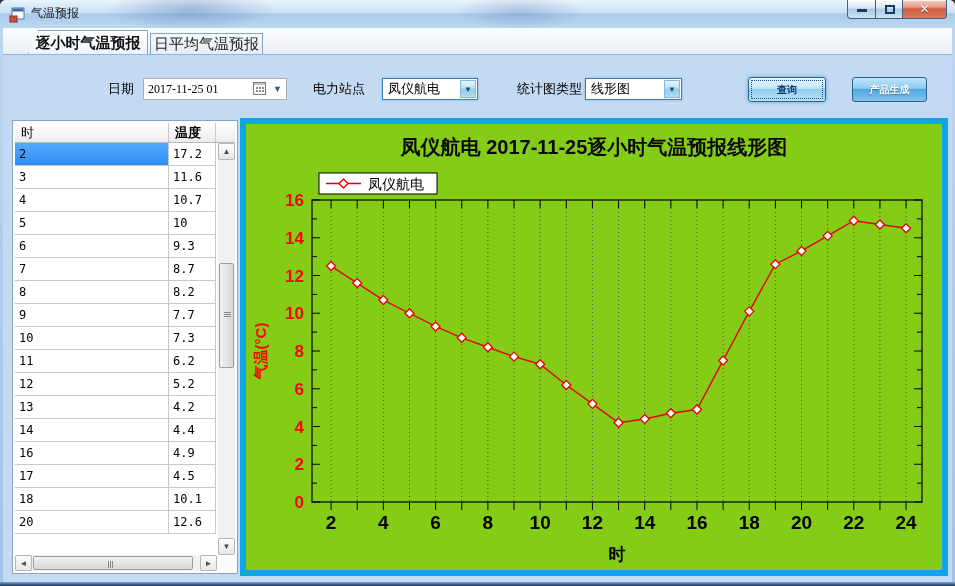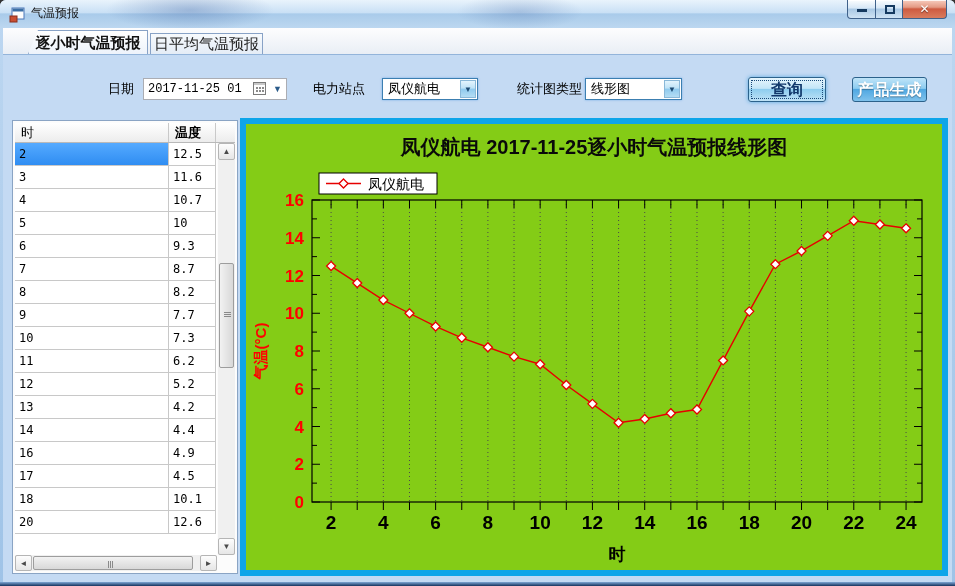--- a/index.html
+++ b/index.html
@@ -42,39 +42,39 @@
   
   .page{ position:absolute; top:55px; left:3px; right:3px; bottom:4px; background:#c4daf3; }
   .bottom-edge{ position:absolute; left:0; right:0; bottom:0; height:4px;
     background:linear-gradient(180deg,#7ea6d4,#16335e); }
   .toolbar-label{ position:absolute; top:23px; height:22px; line-height:22px;
     font-size:13px; color:#000; }
   
   .datefield{ position:absolute; left:140px; top:23px; width:144px; height:22px;
     background:#fff; border:1px solid #abadb3; }
   .datefield .val{ position:absolute; left:4px; top:0; height:20px; line-height:20px;
-    font-family:Liberation Mono, monospace; font-size:12px; color:#000; }
+    font-family:Liberation Serif, serif; font-size:12px; color:#000; }
   .cal-icon{ position:absolute; right:20px; top:3px; width:13px; height:13px;
     border:1px solid #7b7b7b; background:#fdfdfd;
     box-shadow:inset 0 2px 0 #c8c8c8; }
   .cal-icon i{ position:absolute; left:2px; top:4px; width:2px; height:2px; background:#8a8a8a;
     box-shadow:3px 0 #8a8a8a,6px 0 #8a8a8a,0 3px #8a8a8a,3px 3px #8a8a8a,6px 3px #8a8a8a; }
   .dd-arrow-flat{ position:absolute; right:4px; top:0; height:22px; line-height:21px;
     font-size:9px; color:#2b5b8a; }
   
   .combo{ position:absolute; top:23px; height:22px; background:#fff;
     border:1px solid #3c7fb1; box-shadow:0 0 2px rgba(86,157,229,.7); }
   .combo .val{ position:absolute; left:5px; top:0; height:20px; line-height:20px;
     font-size:13px; color:#000; }
   .combo .btn{ position:absolute; right:1px; top:1px; bottom:1px; width:16px;
     background:linear-gradient(180deg,#e3f4fd 0%,#bfe3f7 45%,#8fcaee 50%,#b4ddf4 100%);
     border:1px solid #8ab8d8; text-align:center; line-height:18px; font-size:8px; color:#1d4a71; }
   .combo1{ left:379px; width:96px; } .combo2{ left:582px; width:97px; }
   
-  .push-btn{ position:absolute; top:22px; height:25px; text-align:center; font-size:16px;
+  .push-btn{ position:absolute; top:22px; height:25px; text-align:center; font-size:10px;
     border:1px solid #2c628b; border-radius:3px; line-height:23px; }
   .btn-query{ left:745px; width:78px; color:#12386b; font-weight:bold;
     background:linear-gradient(180deg,#e6f5fd 0%,#c4e6f8 45%,#8ecdef 50%,#bfe2f6 100%);
     box-shadow:0 0 4px #58a8e0; }
   .btn-query .focus-rect{ position:absolute; left:2px; right:2px; top:2px; bottom:2px;
     border:1px dotted #1a4a7a; }
   .btn-gen{ left:849px; width:75px; color:#fff; font-weight:bold; text-shadow:0 1px 1px rgba(0,0,0,.35);
     background:linear-gradient(180deg,#bfe4f8 0%,#8cccf0 45%,#50a8e2 50%,#7fc2ec 100%); }
   
   .grid-panel{ position:absolute; left:9px; top:65px; width:226px; height:454px;
@@ -180,21 +180,21 @@
     </div>
 
     <div class="grid-panel">
       <div class="grid-header">
         <div class="hcell hcell-hour">时</div>
         <div class="hcell hcell-temp">温度</div>
       </div>
       <div class="grid-body" id="grid-body">
           <div class="grid-row">
             <div class="cell cell-hour selected">2</div>
-            <div class="cell cell-temp">12.5</div>
+            <div class="cell cell-temp">17.2</div>
           </div>
           <div class="grid-row">
             <div class="cell cell-hour">3</div>
             <div class="cell cell-temp">11.6</div>
           </div>
           <div class="grid-row">
             <div class="cell cell-hour">4</div>
             <div class="cell cell-temp">10.7</div>
           </div>
           <div class="grid-row">

